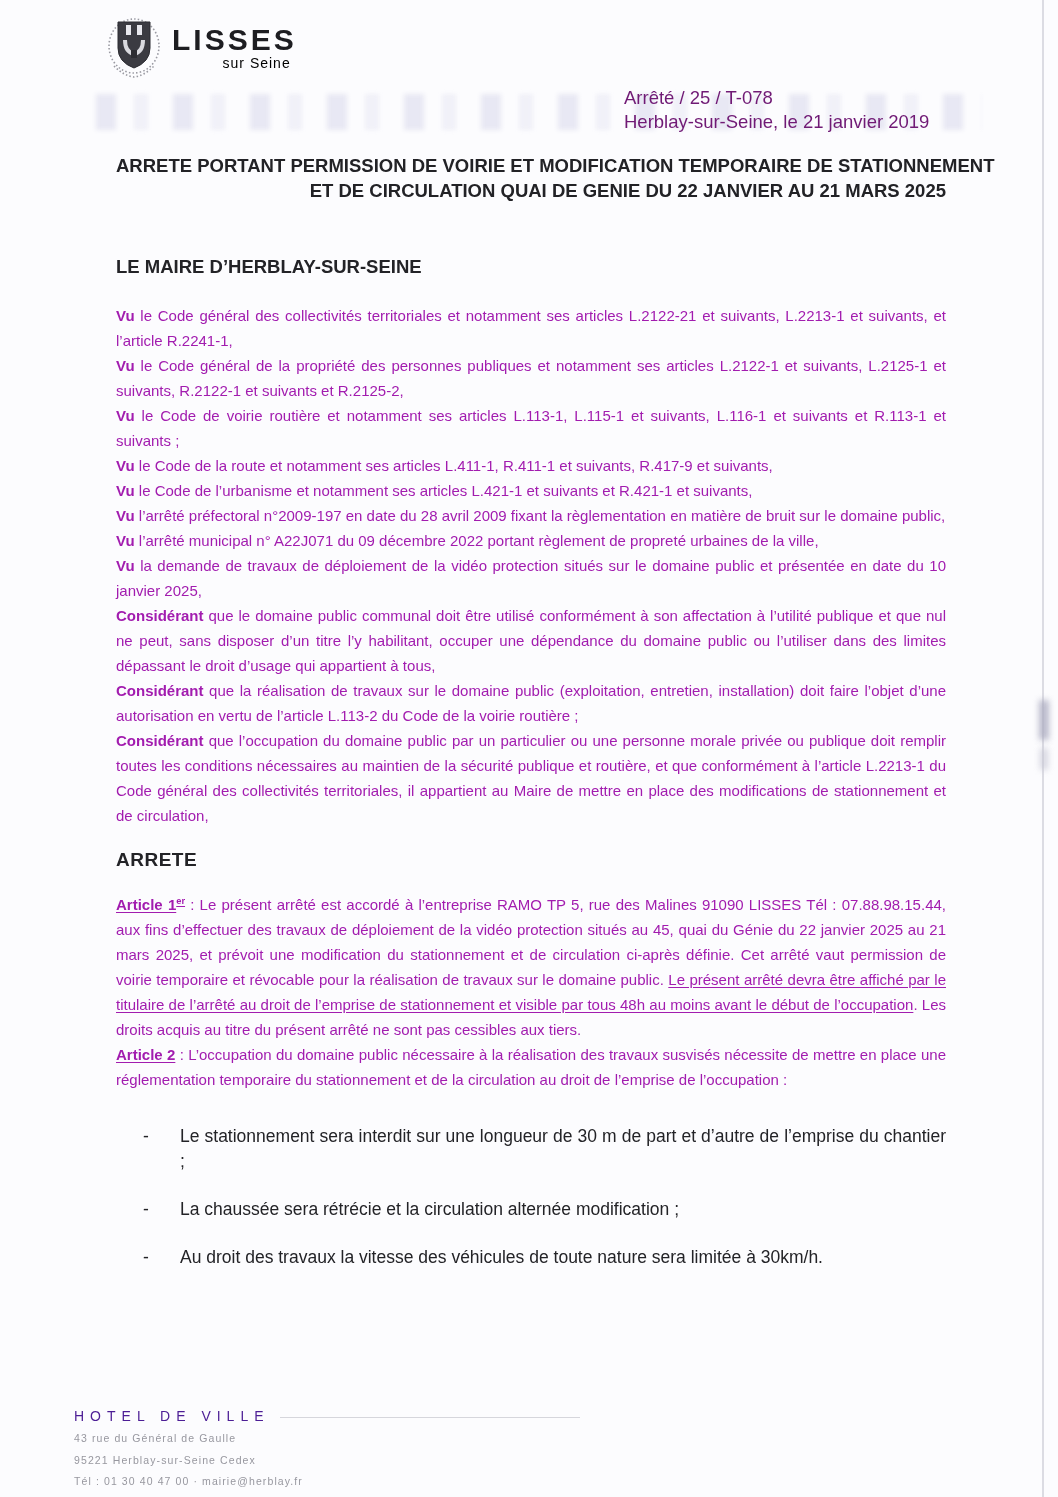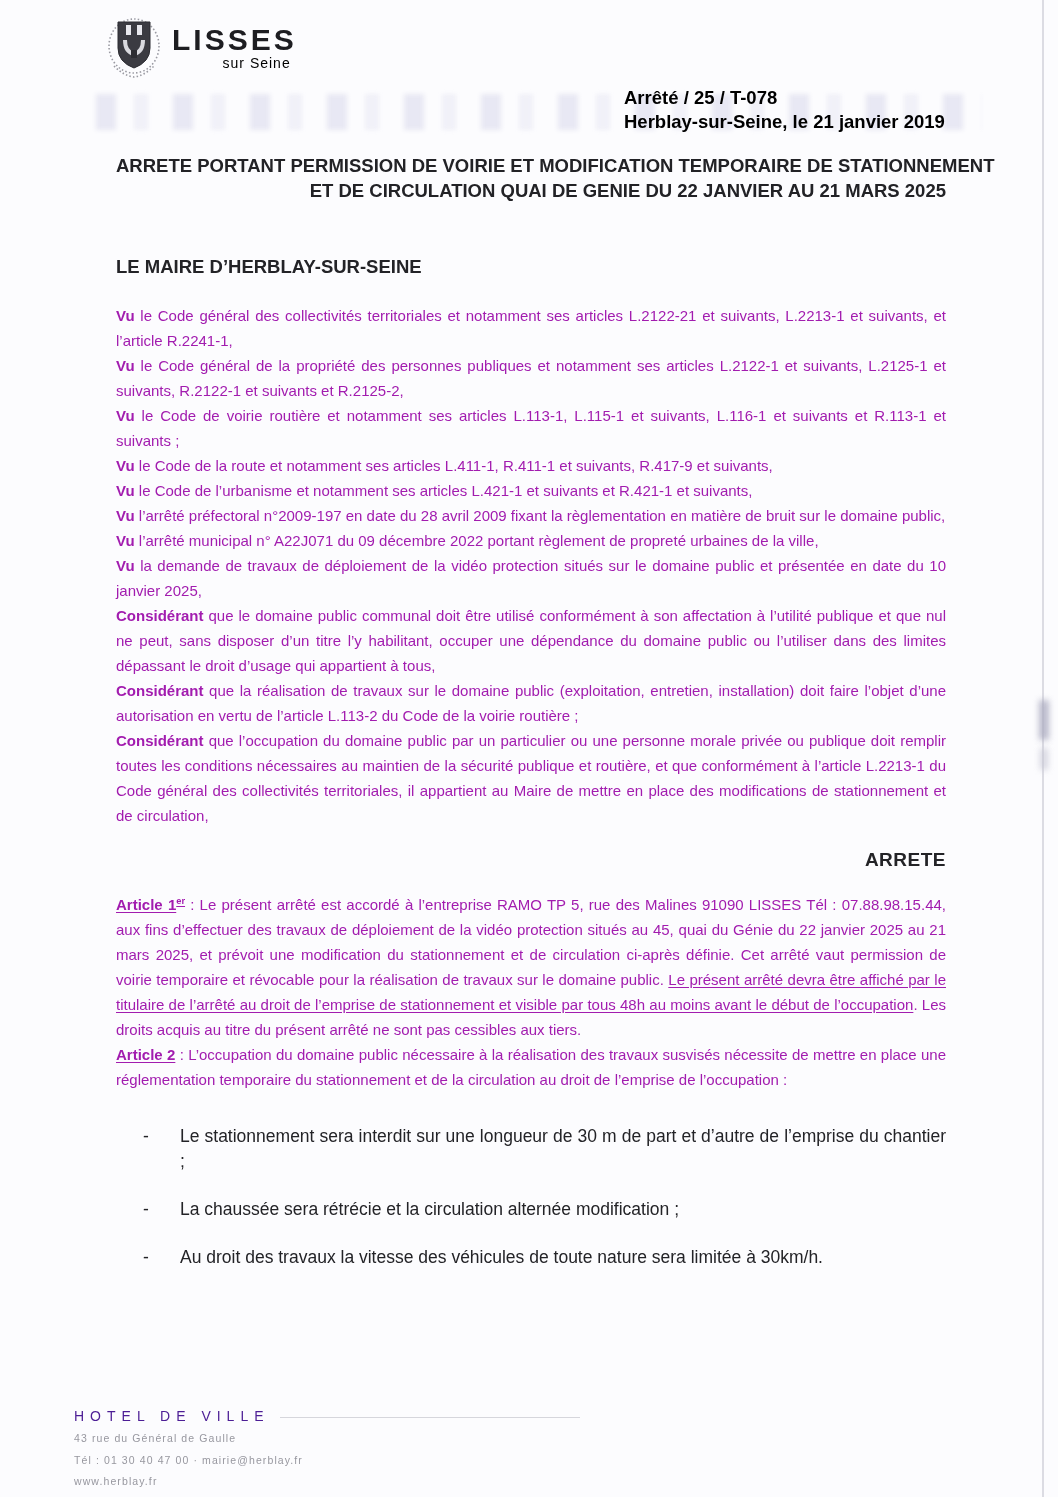--- a/index.html
+++ b/index.html
@@ -24,30 +24,30 @@
     filter:blur(2px);
   }
 
   
   .logo-row{position:absolute;top:16px;left:106px;display:flex;align-items:flex-start;}
   .crest{width:56px;height:64px;flex:none;}
   .wordmark{margin-left:10px;margin-top:8px;}
   .logo-name{font-size:30px;font-weight:700;letter-spacing:3px;color:#1d1d21;line-height:32px;}
   .logo-tagline{font-size:14px;color:#000000;text-align:right;padding-right:6px;margin-top:-1px;letter-spacing:1px;}
 
-  .ref-block{position:absolute;top:86px;left:624px;font-size:18.5px;font-weight:700;line-height:24px;color:#000000;}
+  .ref-block{position:absolute;top:86px;left:624px;font-size:18.5px;font-weight:400;line-height:24px;color:#701a75;}
 
   
   .content{position:absolute;top:153px;left:116px;width:830px;}
   .doc-title{text-align:right;font-weight:700;font-size:18.5px;line-height:25px;color:#222226;}
   .title-line{white-space:nowrap;}
   .salutation{margin-top:53px;font-size:18.5px;font-weight:700;}
   .visas{margin-top:25px;}
   .para{font-size:15px;line-height:25px;text-align:justify;margin:0;color:#a21caf;}
-  .section-heading{text-align:right;font-size:19px;font-weight:700;margin-top:21px;margin-bottom:21px;letter-spacing:.5px;}
+  .section-heading{text-align:left;font-size:19px;font-weight:700;margin-top:21px;margin-bottom:21px;letter-spacing:.5px;}
   .bullets{margin-top:32px;padding-left:27px;}
   .bullet-item{display:flex;font-size:17.5px;line-height:25px;margin-bottom:23px;}
   .bullet-marker{width:37px;flex:none;}
   .bullet-text{flex:1;text-align:justify;}
 
   
   .footer{position:absolute;left:74px;top:1408px;width:570px;}
   .footer-title-row{display:flex;align-items:center;}
   .footer-title{font-size:14px;letter-spacing:6px;color:#4c1d95;white-space:nowrap;}
   .footer-rule{flex:1;height:1px;background:#d6d6dc;margin-left:10px;margin-top:3px;max-width:300px;}
@@ -139,18 +139,19 @@
   </main>
 
   <footer class="footer">
     <div class="footer-title-row">
       <span class="footer-title">HOTEL DE VILLE</span>
       <span class="footer-rule"></span>
     </div>
     <div class="footer-lines">
 
     <div class="footer-line">43 rue du Général de Gaulle</div>
+        <div class="footer-line">95221 Herblay-sur-Seine Cedex</div>
         <div class="footer-line">Tél : 01 30 40 47 00 · mairie@herblay.fr</div>
         <div class="footer-line">www.herblay.fr</div>
       </div>
   </footer>
 
 </div>
 
 </body></html>

